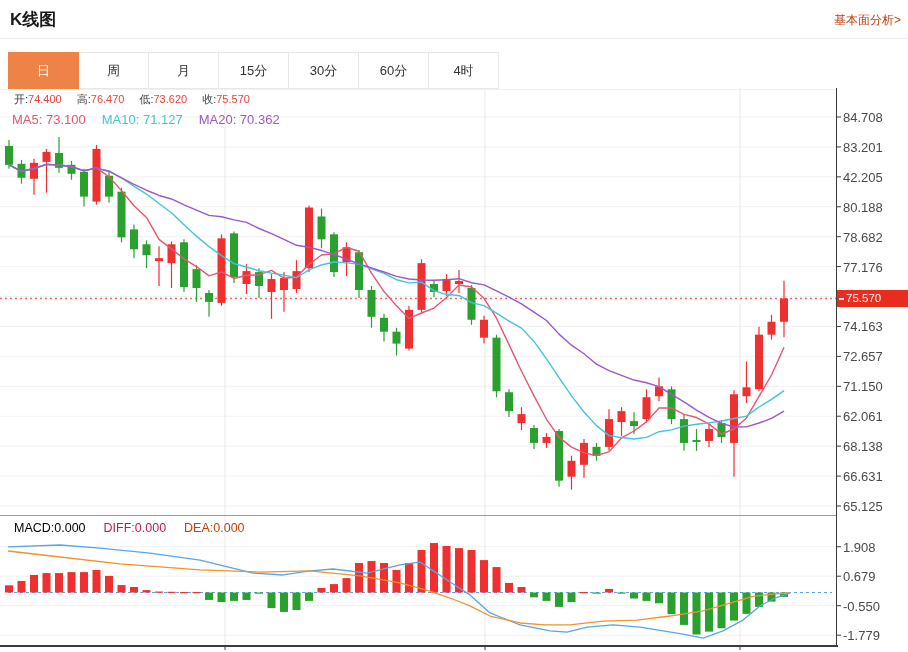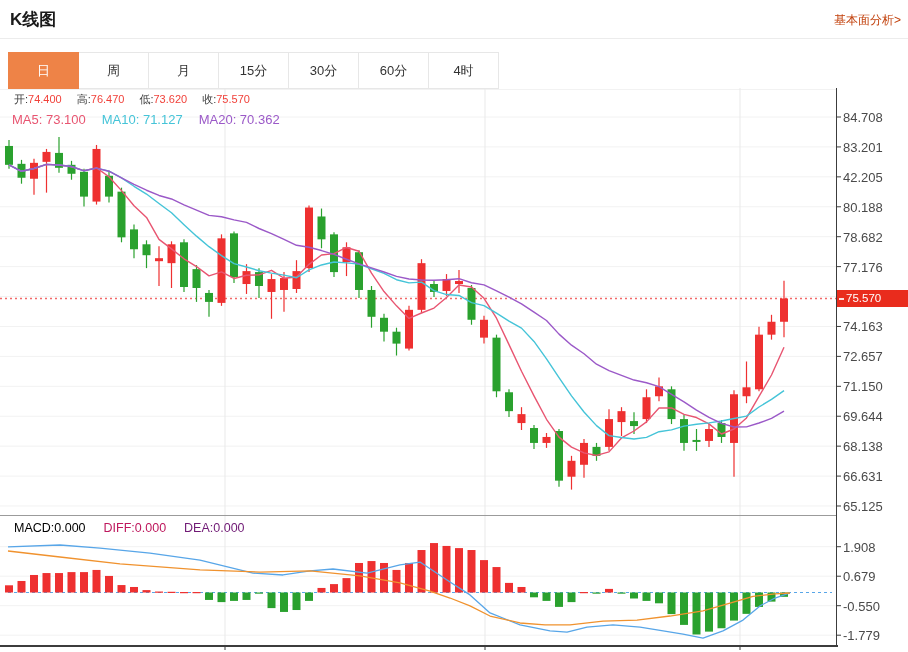--- a/index.html
+++ b/index.html
@@ -65,21 +65,21 @@
 
   <div class="infobar">
     <span class="lbl">开:</span><span class="val">74.400</span><span class="lbl">高:</span><span class="val">76.470</span><span class="lbl">低:</span><span class="val">73.620</span><span class="lbl">收:</span><span class="val">75.570</span>
   </div>
 
   <div class="mabar">
     <span id="ma5-lbl" style="color: rgb(232, 85, 113);">MA5: 73.100</span><span id="ma10-lbl" style="color: rgb(69, 196, 216);">MA10: 71.127</span><span id="ma20-lbl" style="color: rgb(155, 89, 200);">MA20: 70.362</span>
   </div>
 
   <div class="macdbar">
-    <span id="macd-lbl" style="color: #000000;">MACD:0.000</span><span id="diff-lbl" style="color: #be185d;">DIFF:0.000</span><span id="dea-lbl" style="color: #701a75;">DEA:0.000</span>
+    <span id="macd-lbl" style="color: #000000;">MACD:0.000</span><span id="diff-lbl" style="color: #be185d;">DIFF:0.000</span><span id="dea-lbl" style="color: #c2410c;">DEA:0.000</span>
   </div>
 
   <svg id="chart-svg" width="908" height="652" viewBox="0 0 908 652">
       <g>
         <line x1="0" y1="117" x2="836" y2="117" stroke="#f2f2f2" stroke-width="1"></line>
         <line x1="0" y1="146.9350480000001" x2="836" y2="146.9350480000001" stroke="#f2f2f2" stroke-width="1"></line>
         <line x1="0" y1="176.85023200000012" x2="836" y2="176.85023200000012" stroke="#f2f2f2" stroke-width="1"></line>
         <line x1="0" y1="206.78527999999994" x2="836" y2="206.78527999999994" stroke="#f2f2f2" stroke-width="1"></line>
         <line x1="0" y1="236.70046399999993" x2="836" y2="236.70046399999993" stroke="#f2f2f2" stroke-width="1"></line>
         <line x1="0" y1="266.61564799999996" x2="836" y2="266.61564799999996" stroke="#f2f2f2" stroke-width="1"></line>
@@ -337,21 +337,21 @@
   <div id="ylabels">
       <span class="ylab" style="top: 110px;">84.708</span>
       <span class="ylab" style="top: 139.935px;">83.201</span>
       <span class="ylab" style="top: 169.85px;">42.205</span>
       <span class="ylab" style="top: 199.785px;">80.188</span>
       <span class="ylab" style="top: 229.7px;">78.682</span>
       <span class="ylab" style="top: 259.616px;">77.176</span>
       <span class="ylab" style="top: 319.466px;">74.163</span>
       <span class="ylab" style="top: 349.381px;">72.657</span>
       <span class="ylab" style="top: 379.316px;">71.150</span>
-      <span class="ylab" style="top: 409.231px;">69.644</span>
+      <span class="ylab" style="top: 409.231px;">62.061</span>
       <span class="ylab" style="top: 439.146px;">68.138</span>
       <span class="ylab" style="top: 469.082px;">66.631</span>
       <span class="ylab" style="top: 498.997px;">65.125</span>
       <span class="ylab" style="top: 539.708px;">1.908</span>
       <span class="ylab" style="top: 569.204px;">0.679</span>
       <span class="ylab" style="top: 598.7px;">-0.550</span>
       <span class="ylab" style="top: 628.196px;">-1.779</span>
     </div>
 
   <div class="badge">75.570</div>

